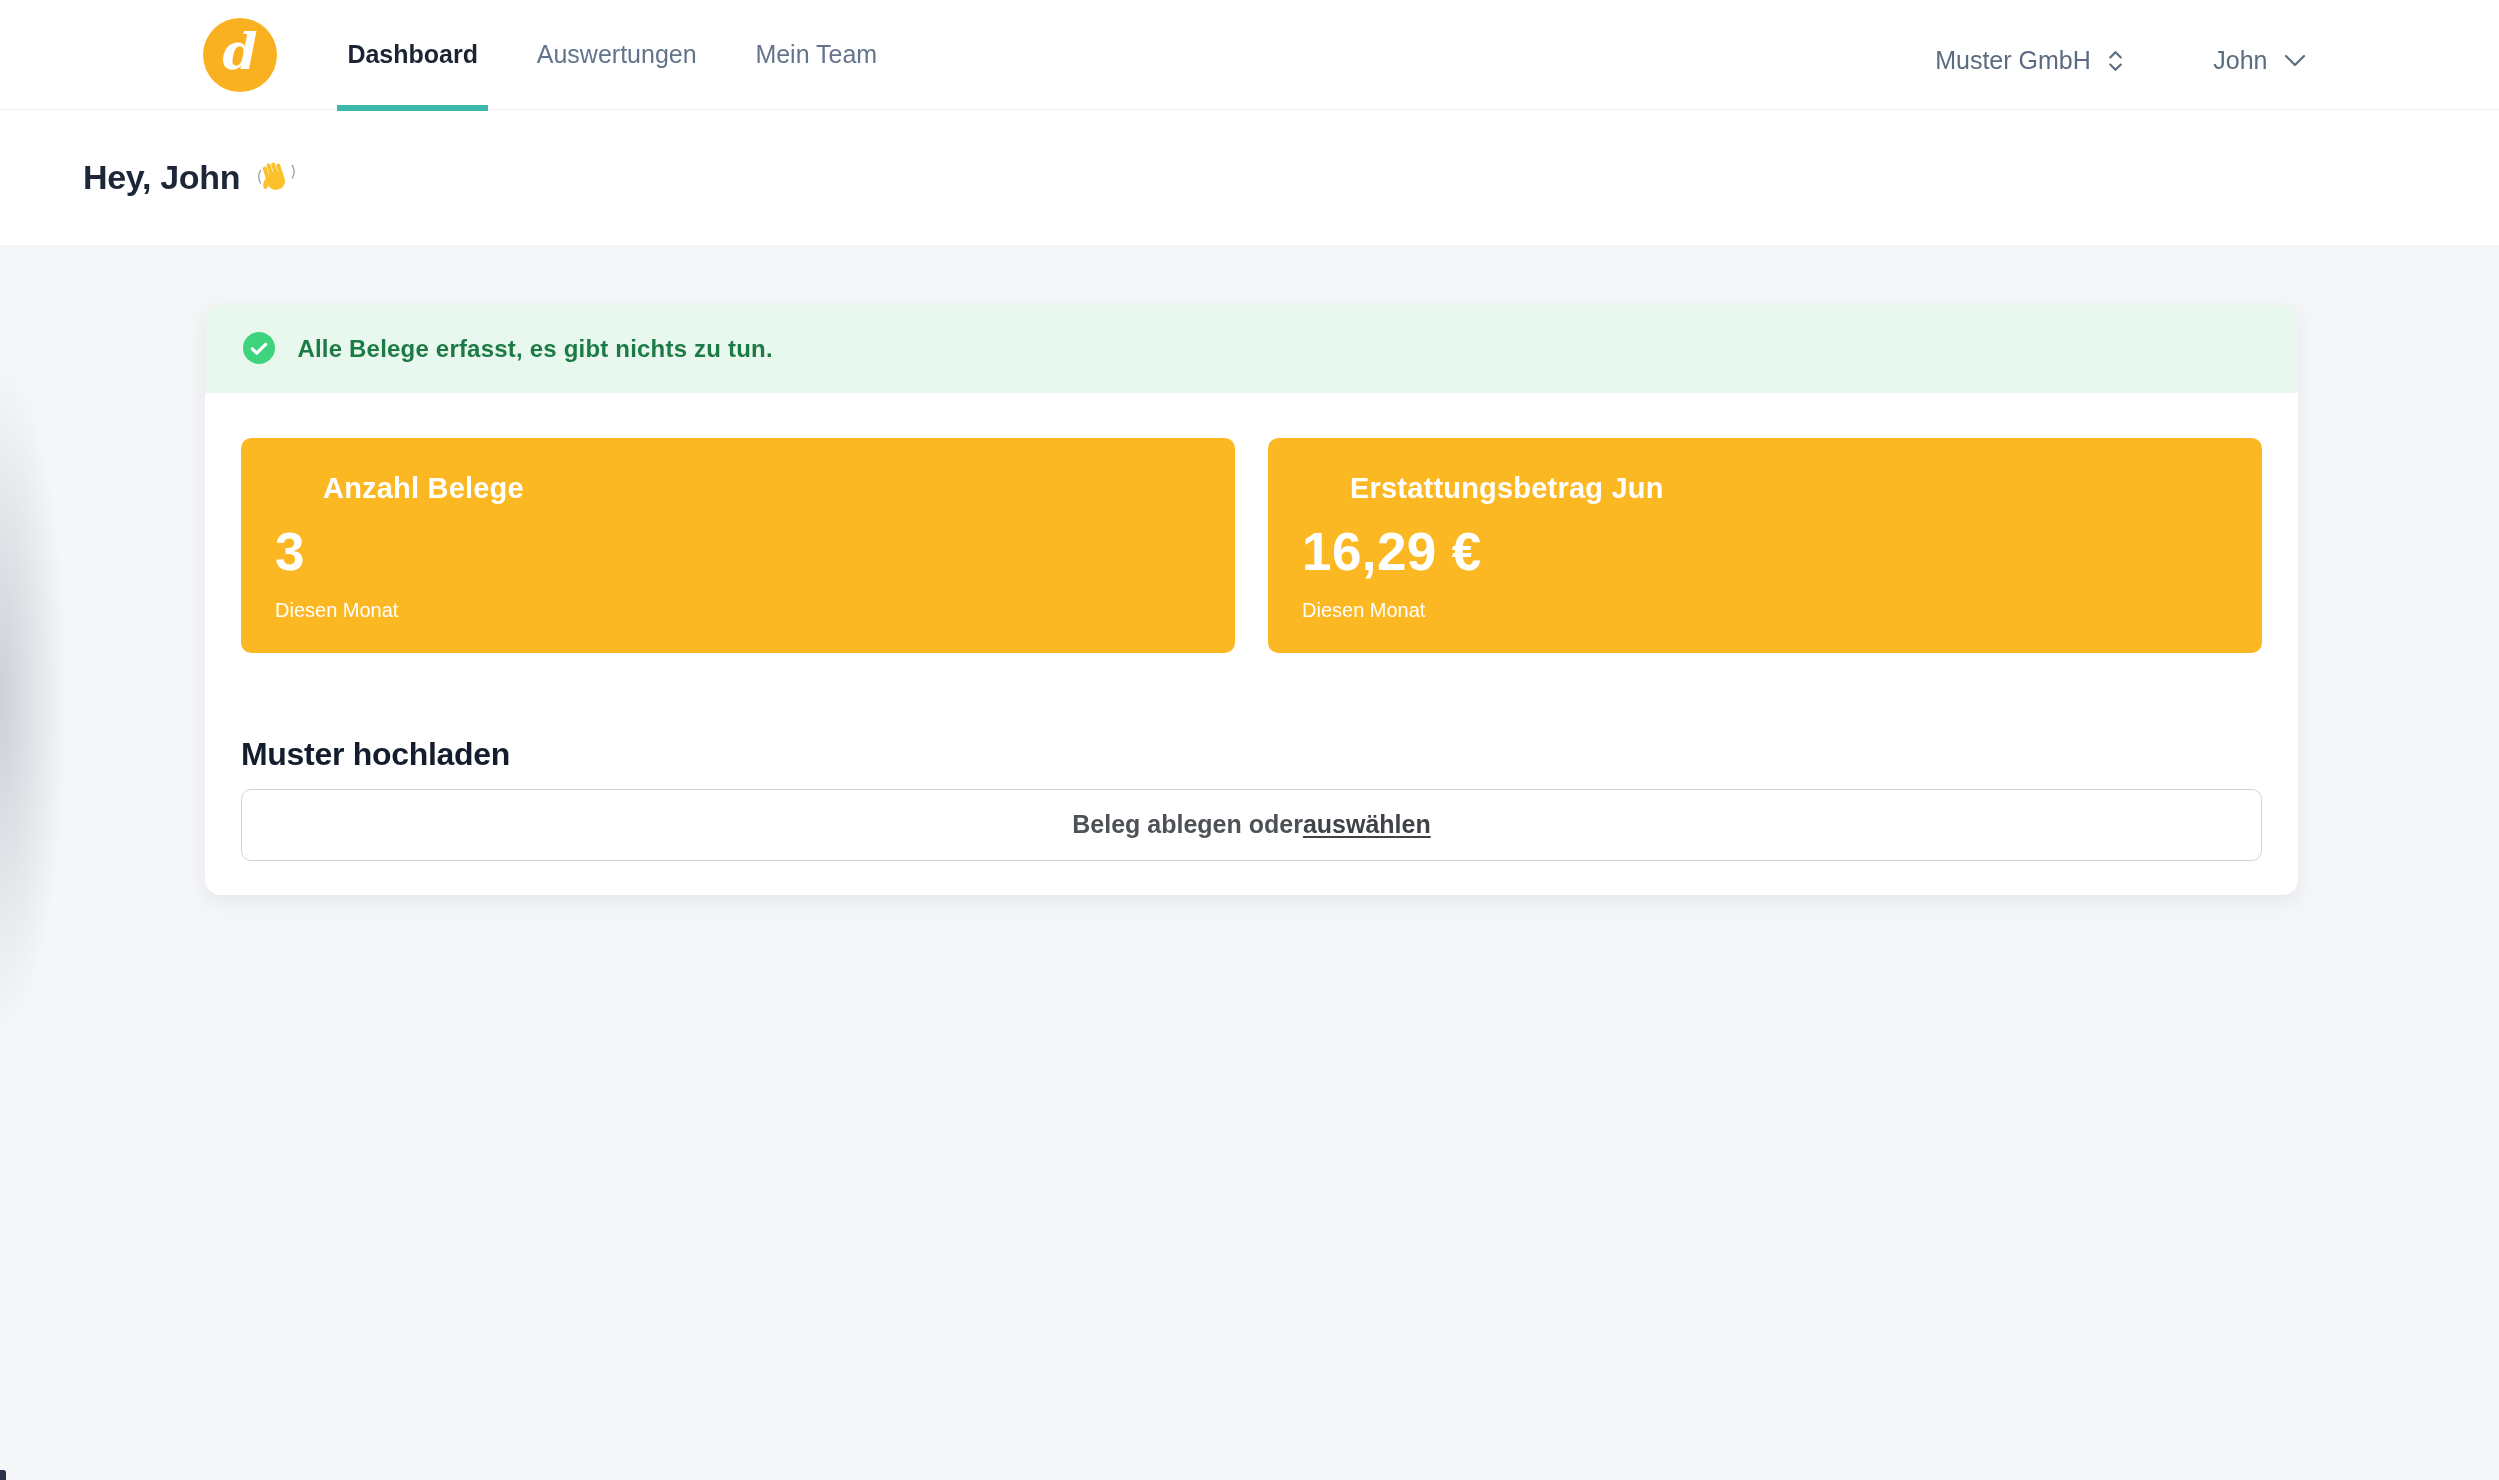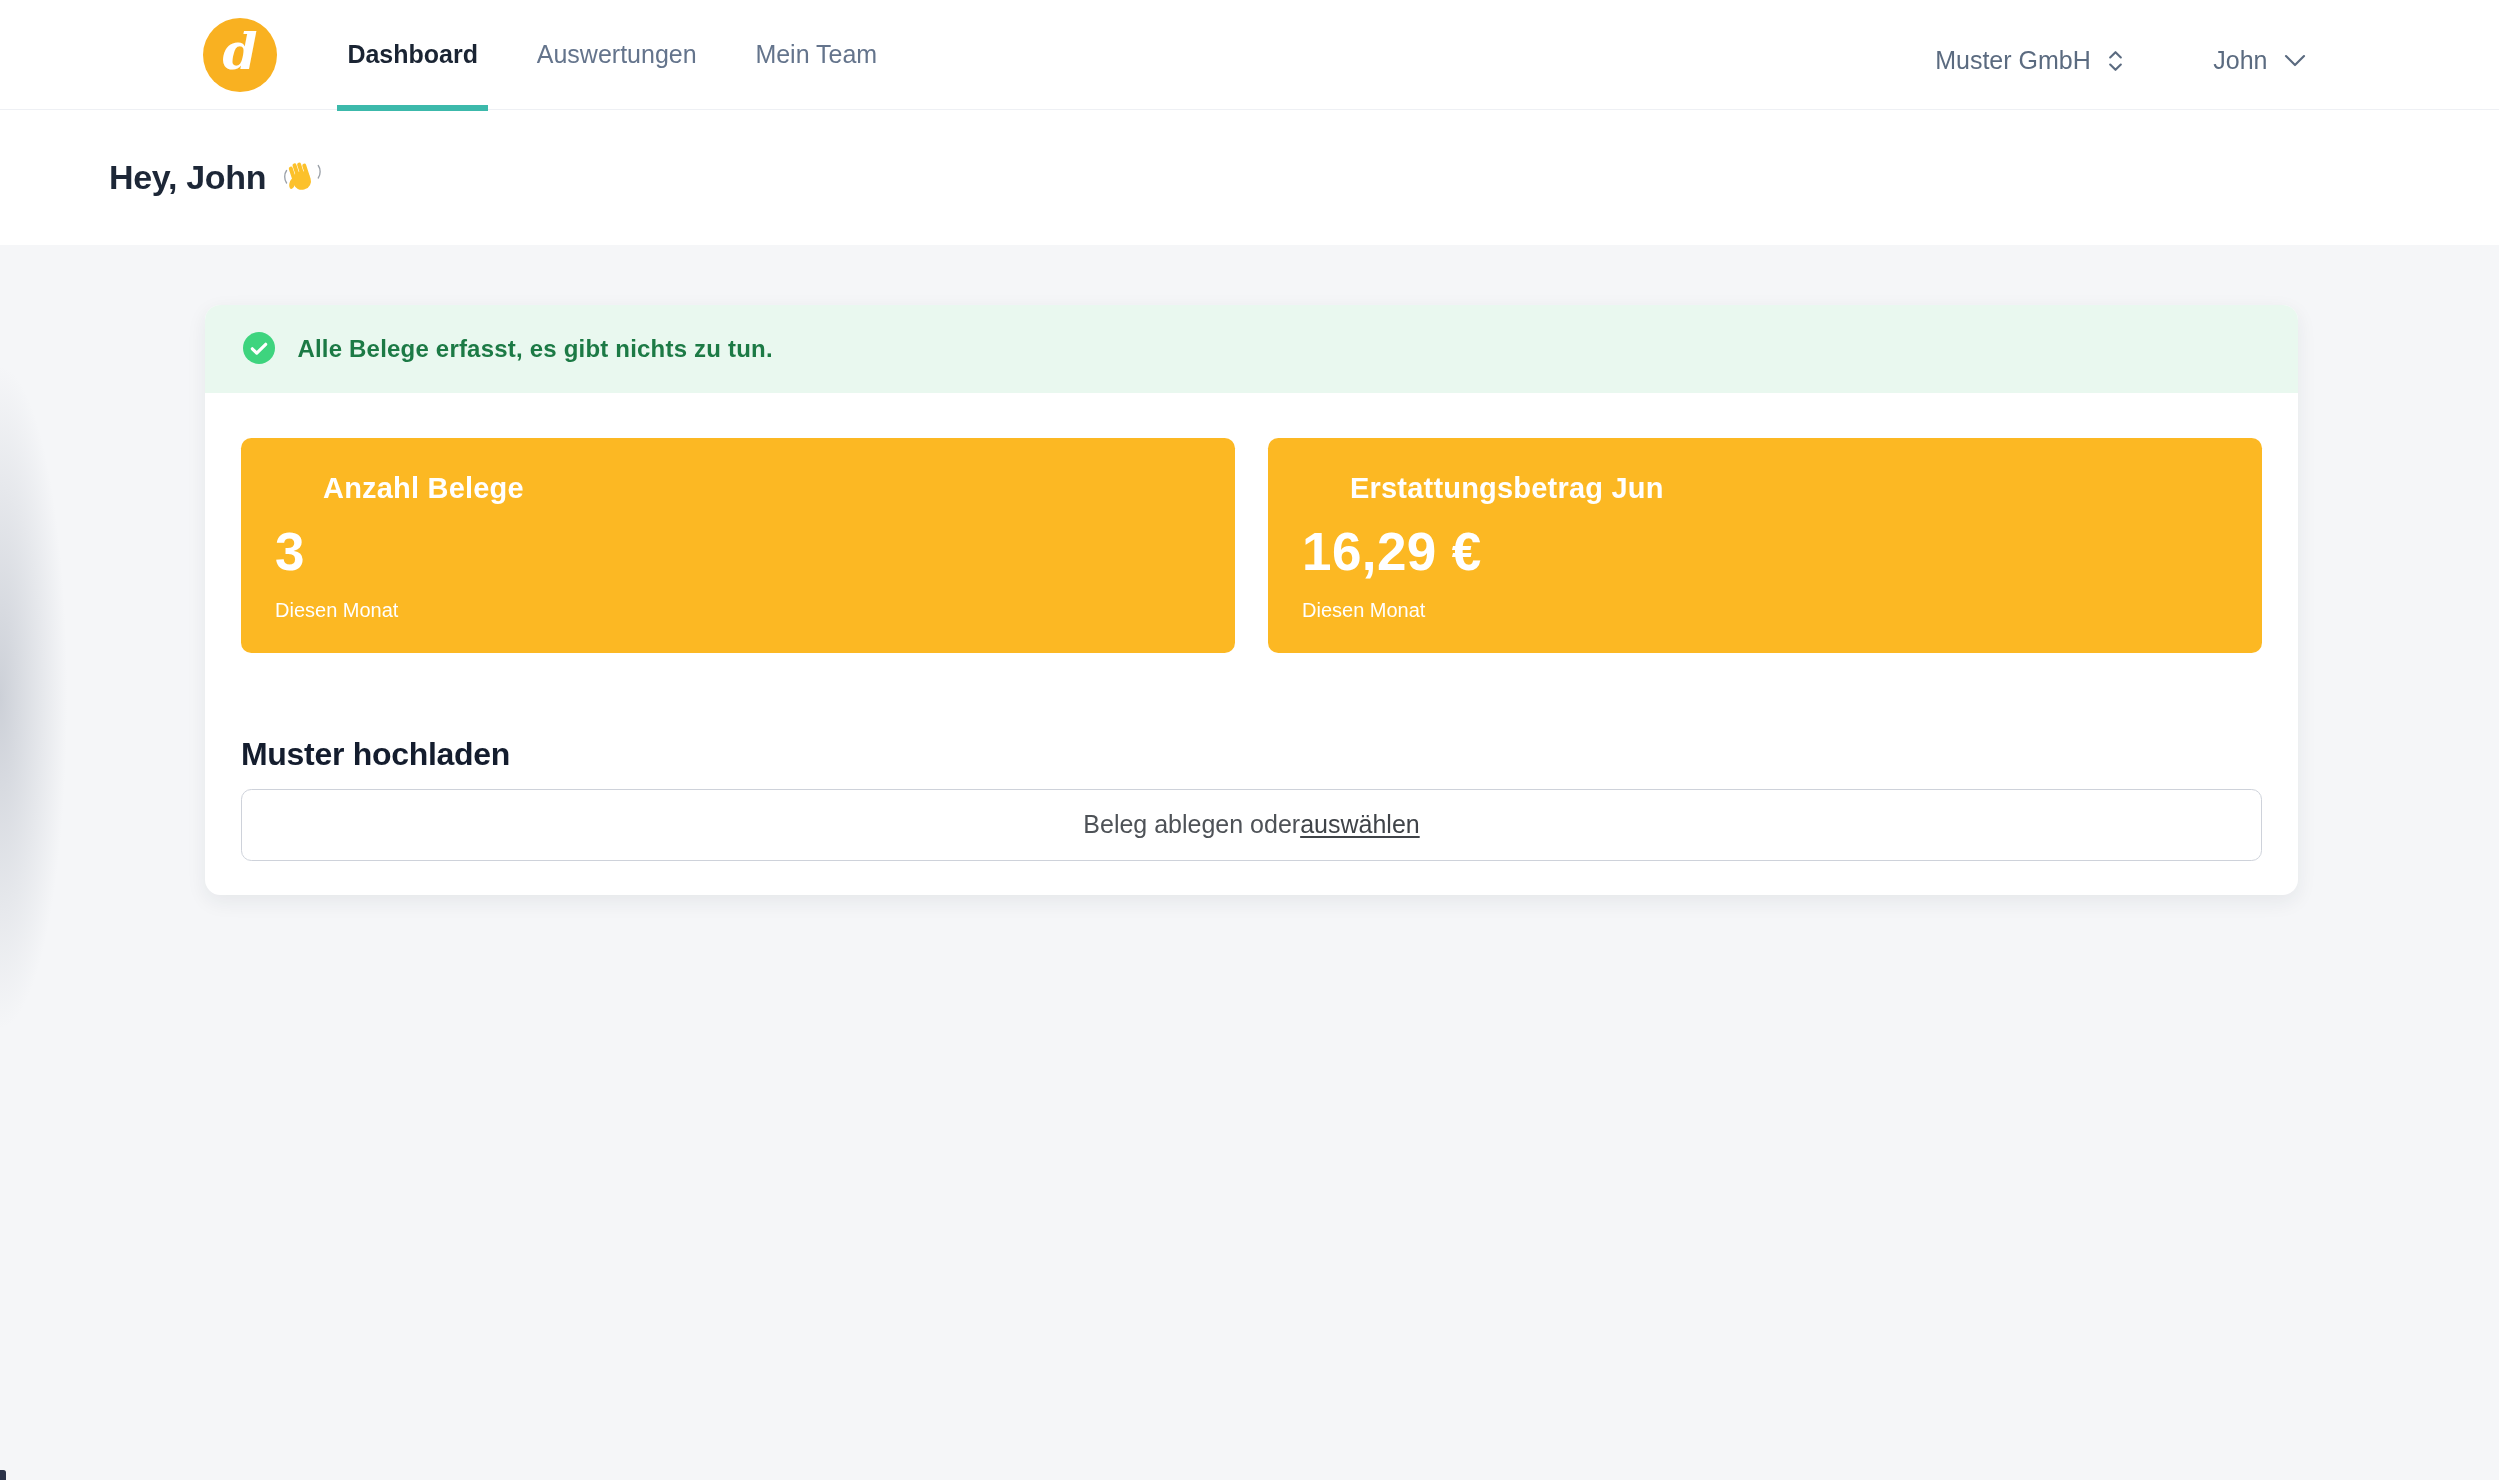--- a/index.html
+++ b/index.html
@@ -48,21 +48,21 @@
   .hr-item {
     display:flex; align-items:center; gap:15.5px;
     font-size:25px; color:#5b6b80; cursor:pointer;
   }
   .hr-item svg { display:block; }
 
   
   .greeting-bar {
     height:135px; background:#ffffff;
     display:flex; align-items:center;
-    padding-left:109px;
+    padding-left:83px;
     position:relative; z-index:2;
   }
   .greeting {
     margin:0; font-size:34px; font-weight:700; color:#1d2737;
     letter-spacing:-0.3px;
     display:flex; align-items:center; gap:15.5px;
   }
   .wave { display:flex; align-items:center; }
 
   
@@ -104,21 +104,21 @@
   .stat-sub { font-size:20px; font-weight:400; margin-top:21px; }
 
   .upload-heading {
     margin:83px 0 15.5px; font-size:32px; font-weight:700;
     color:#141d2e; letter-spacing:-0.3px;
   }
   .dropzone {
     height:72px; background:#ffffff;
     border:1.7px solid #ced2da; border-radius:10.3px;
     display:flex; align-items:center; justify-content:center;
-    font-size:25px; color:#4e5257; cursor:pointer;
+    font-size:25px; color:#4e5257; cursor:pointer;font-weight:bold;
   }
   .dropzone .link {
     color:#3f4348; text-decoration:underline; text-underline-offset:3.4px;
     margin-left:0; cursor:pointer;
   }
 
   .corner-artifact {
     position:absolute; left:0; bottom:0;
     width:6px; height:11.2px; background:#2b3349;
     border-radius:0 2.6px 0 0;

